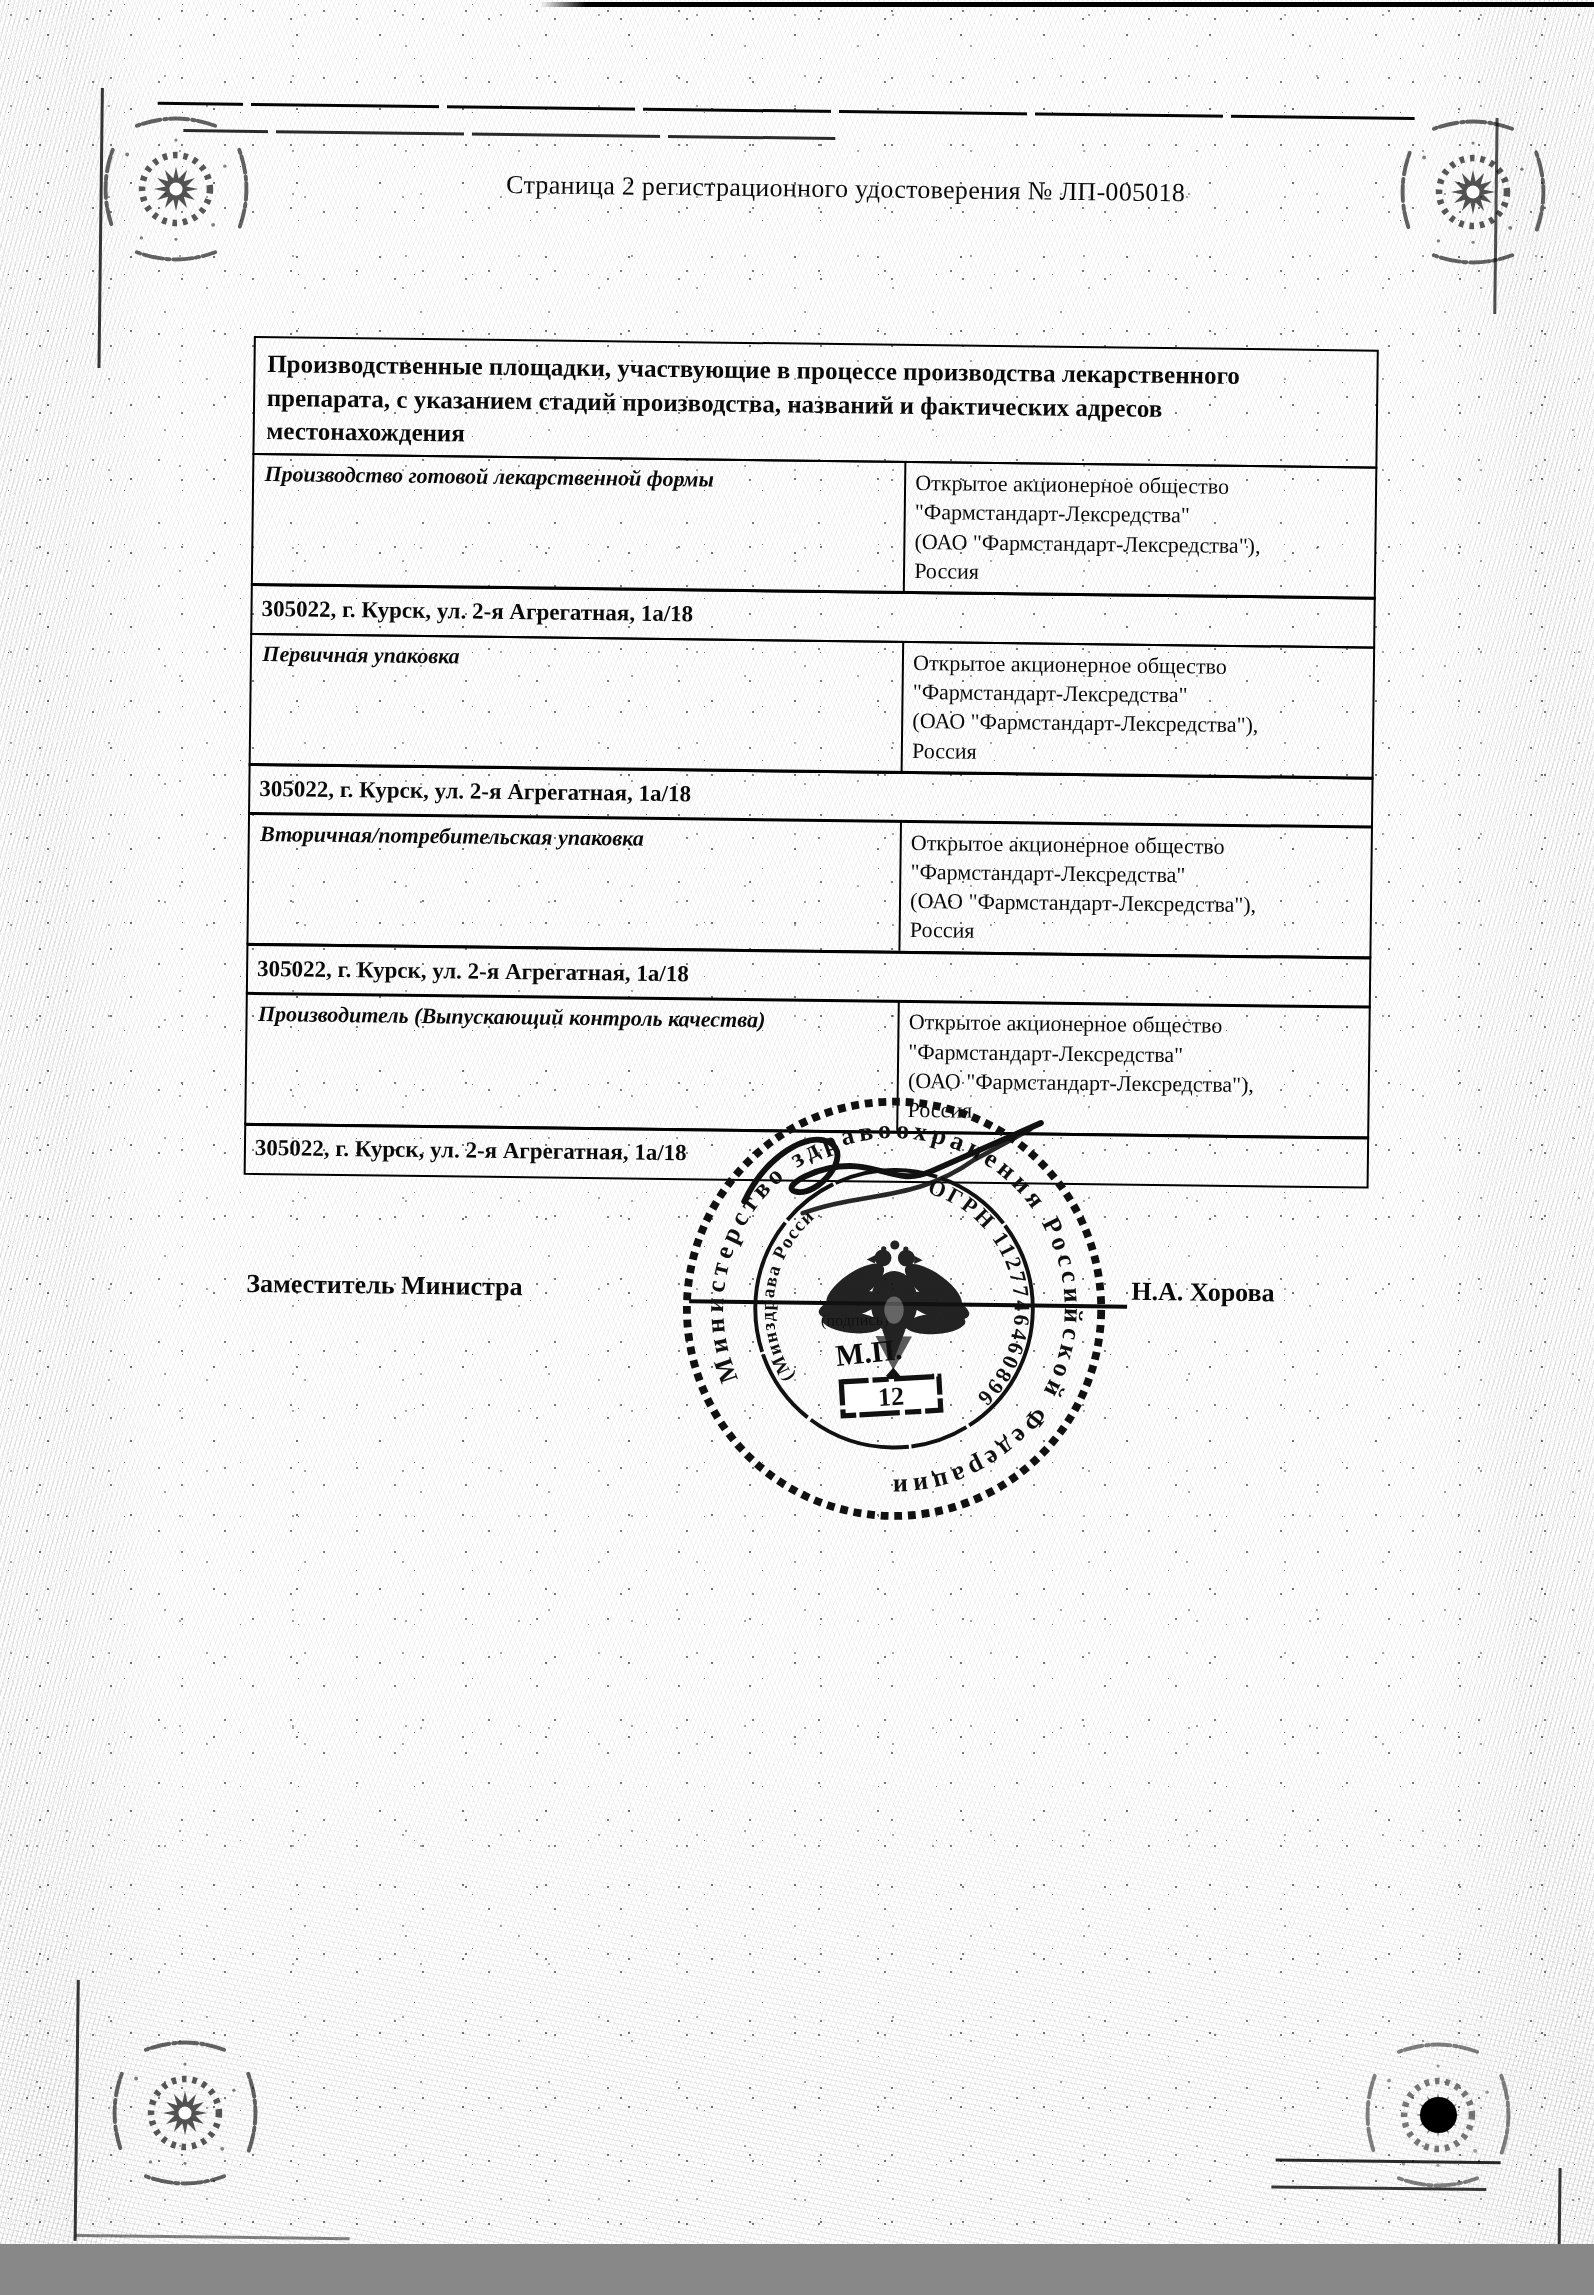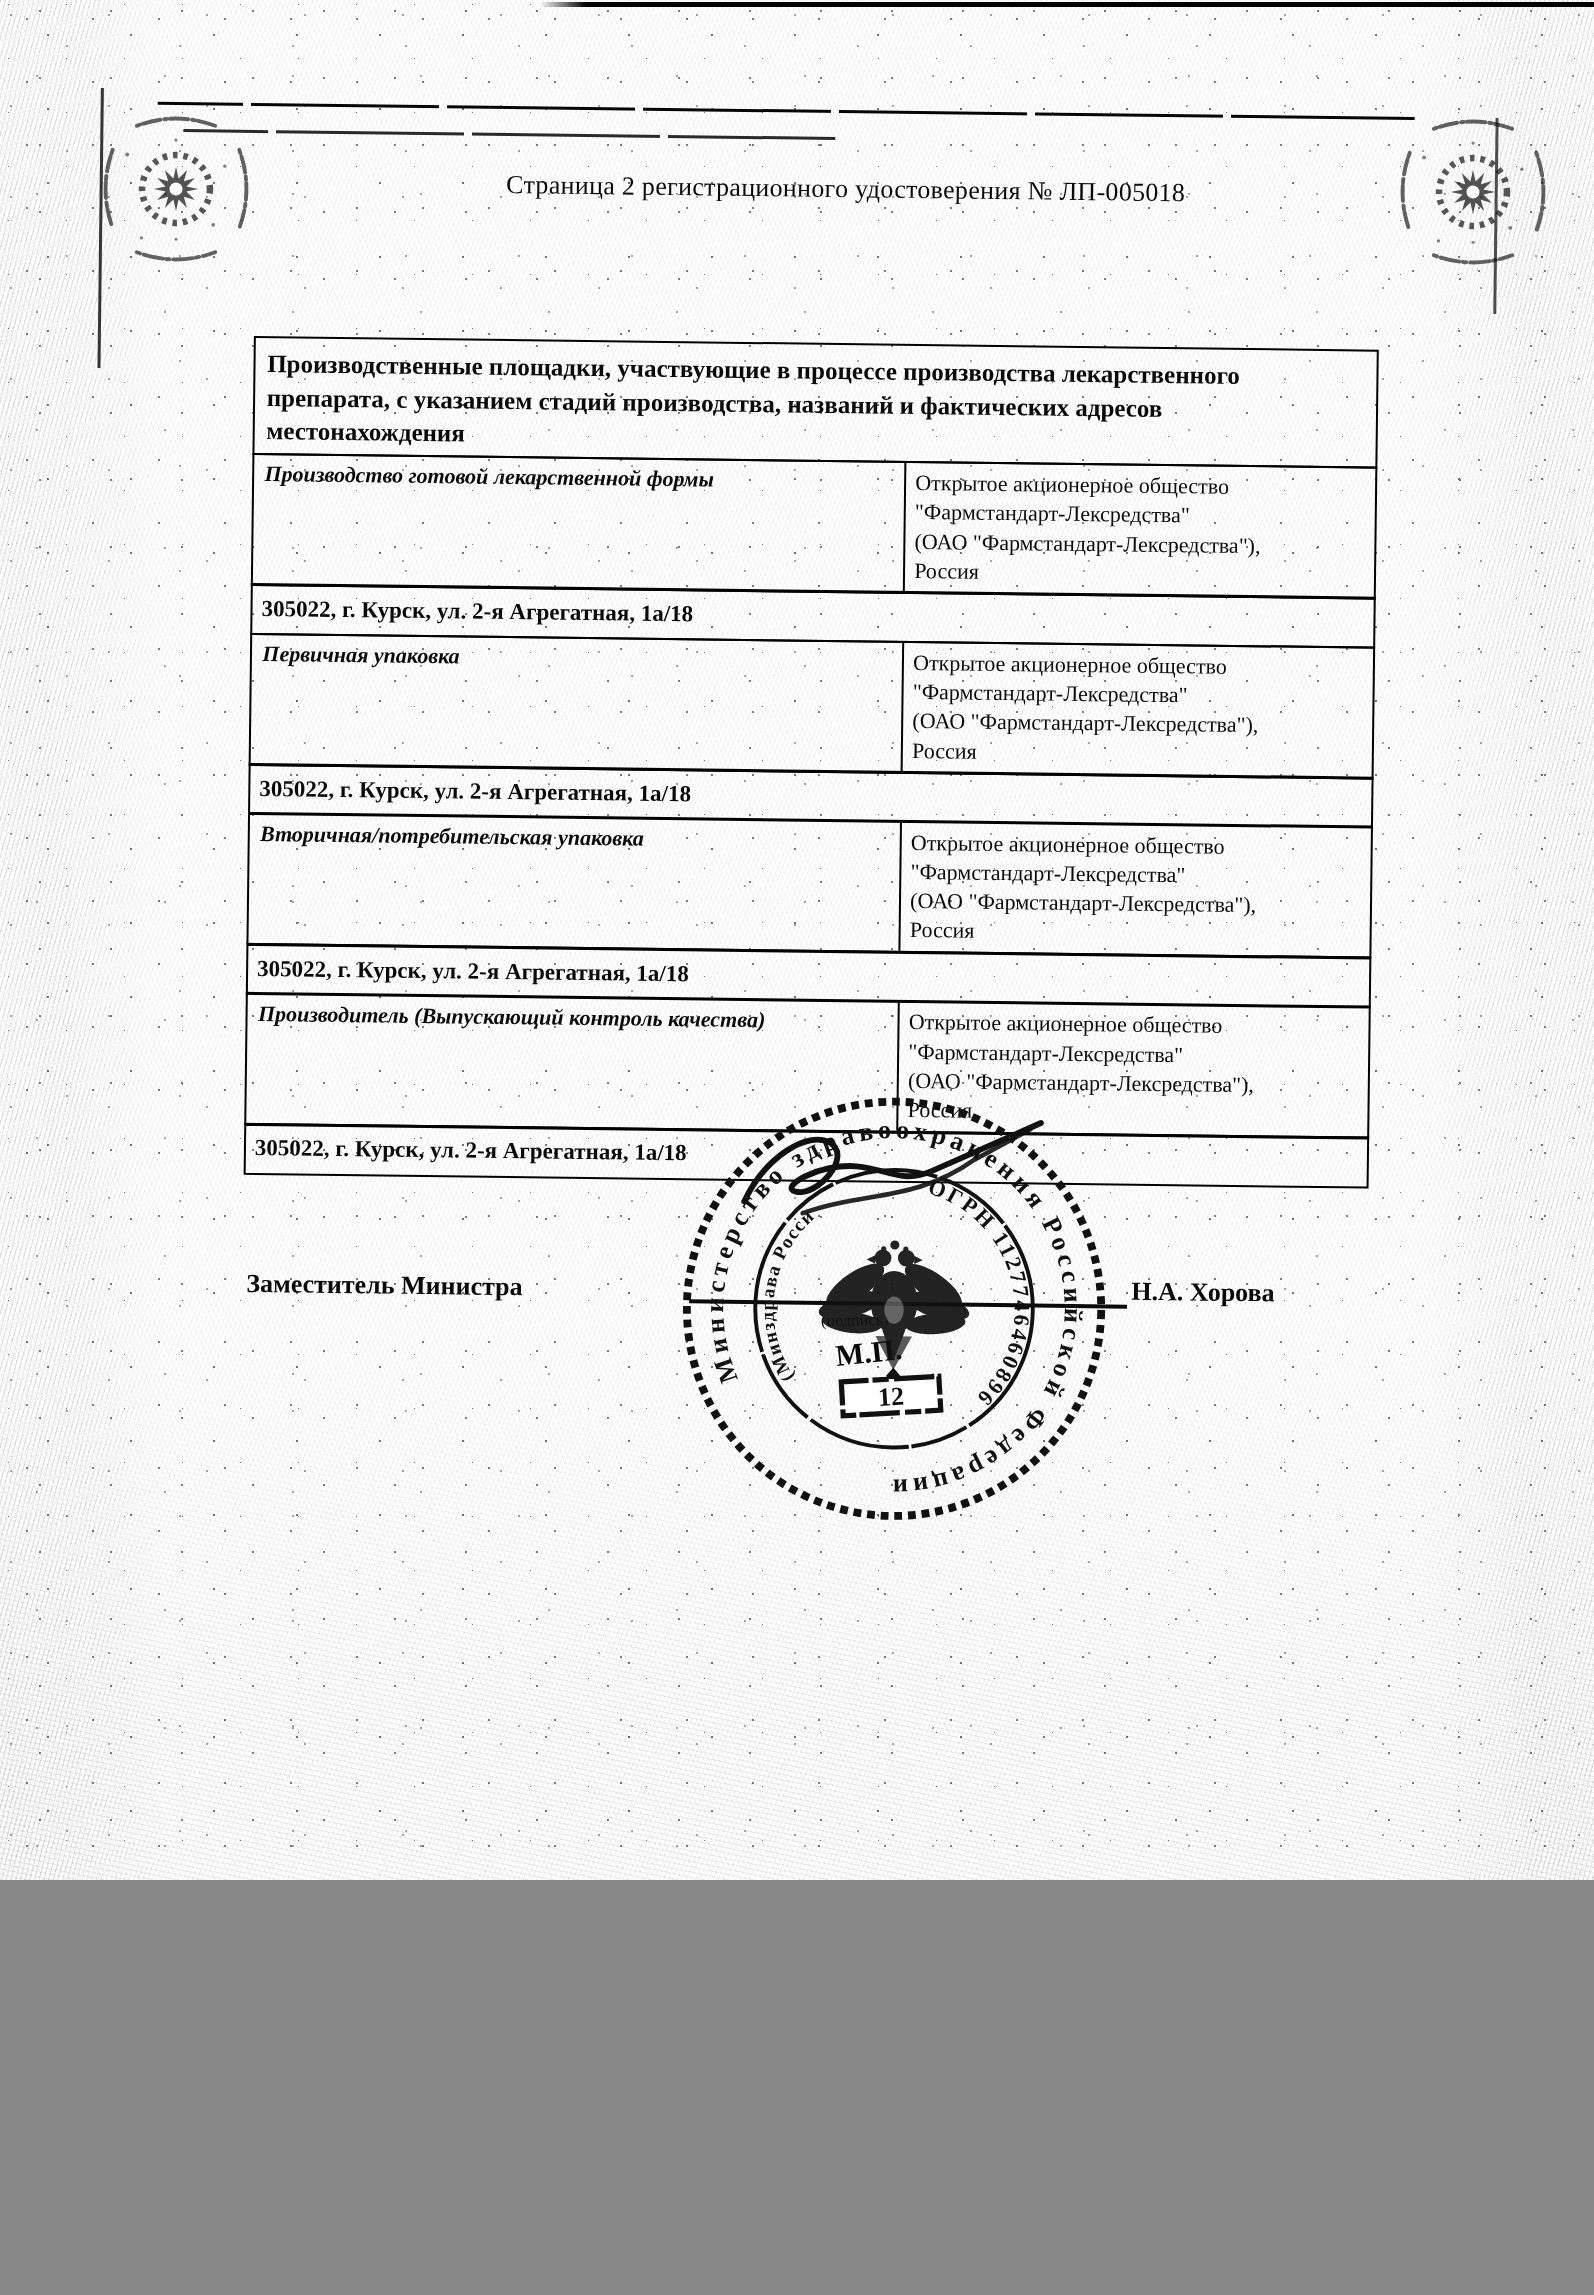--- a/index.html
+++ b/index.html
@@ -1,16 +1,16 @@
 <!DOCTYPE html>
 <html style="font-size:10.4px"><head>
 <meta charset="utf-8">
 <style>
   html,body{margin:0;padding:0;background:#888;}
-  #page{position:relative;width:1594px;height:1880px;background:#fff;overflow:hidden;
+  #page{position:relative;width:1594px;height:2244px;background:#fff;overflow:hidden;
         font-family:"Liberation Serif","DejaVu Serif",serif;color:#0a0a0a;}
   
   .noise,.moire,.band{position:absolute;inset:0;pointer-events:none;}
   .noise{opacity:.55;background-image:
     radial-gradient(circle at 8.5px 4.6px,  #000 0.8px, transparent 0.9px),
     radial-gradient(circle at 27px 19px, #000 0.7px, transparent 0.8px),
     radial-gradient(circle at 48px 35px, #000 0.9px, transparent 1px),
     radial-gradient(circle at 19px 44px, #000 0.6px, transparent 0.7px),
     radial-gradient(circle at 40px 11px, #000 0.7px, transparent 0.8px);
     background-size:58px 54px,66px 63px,83px 74px,54px 52px,71px 67px;}

